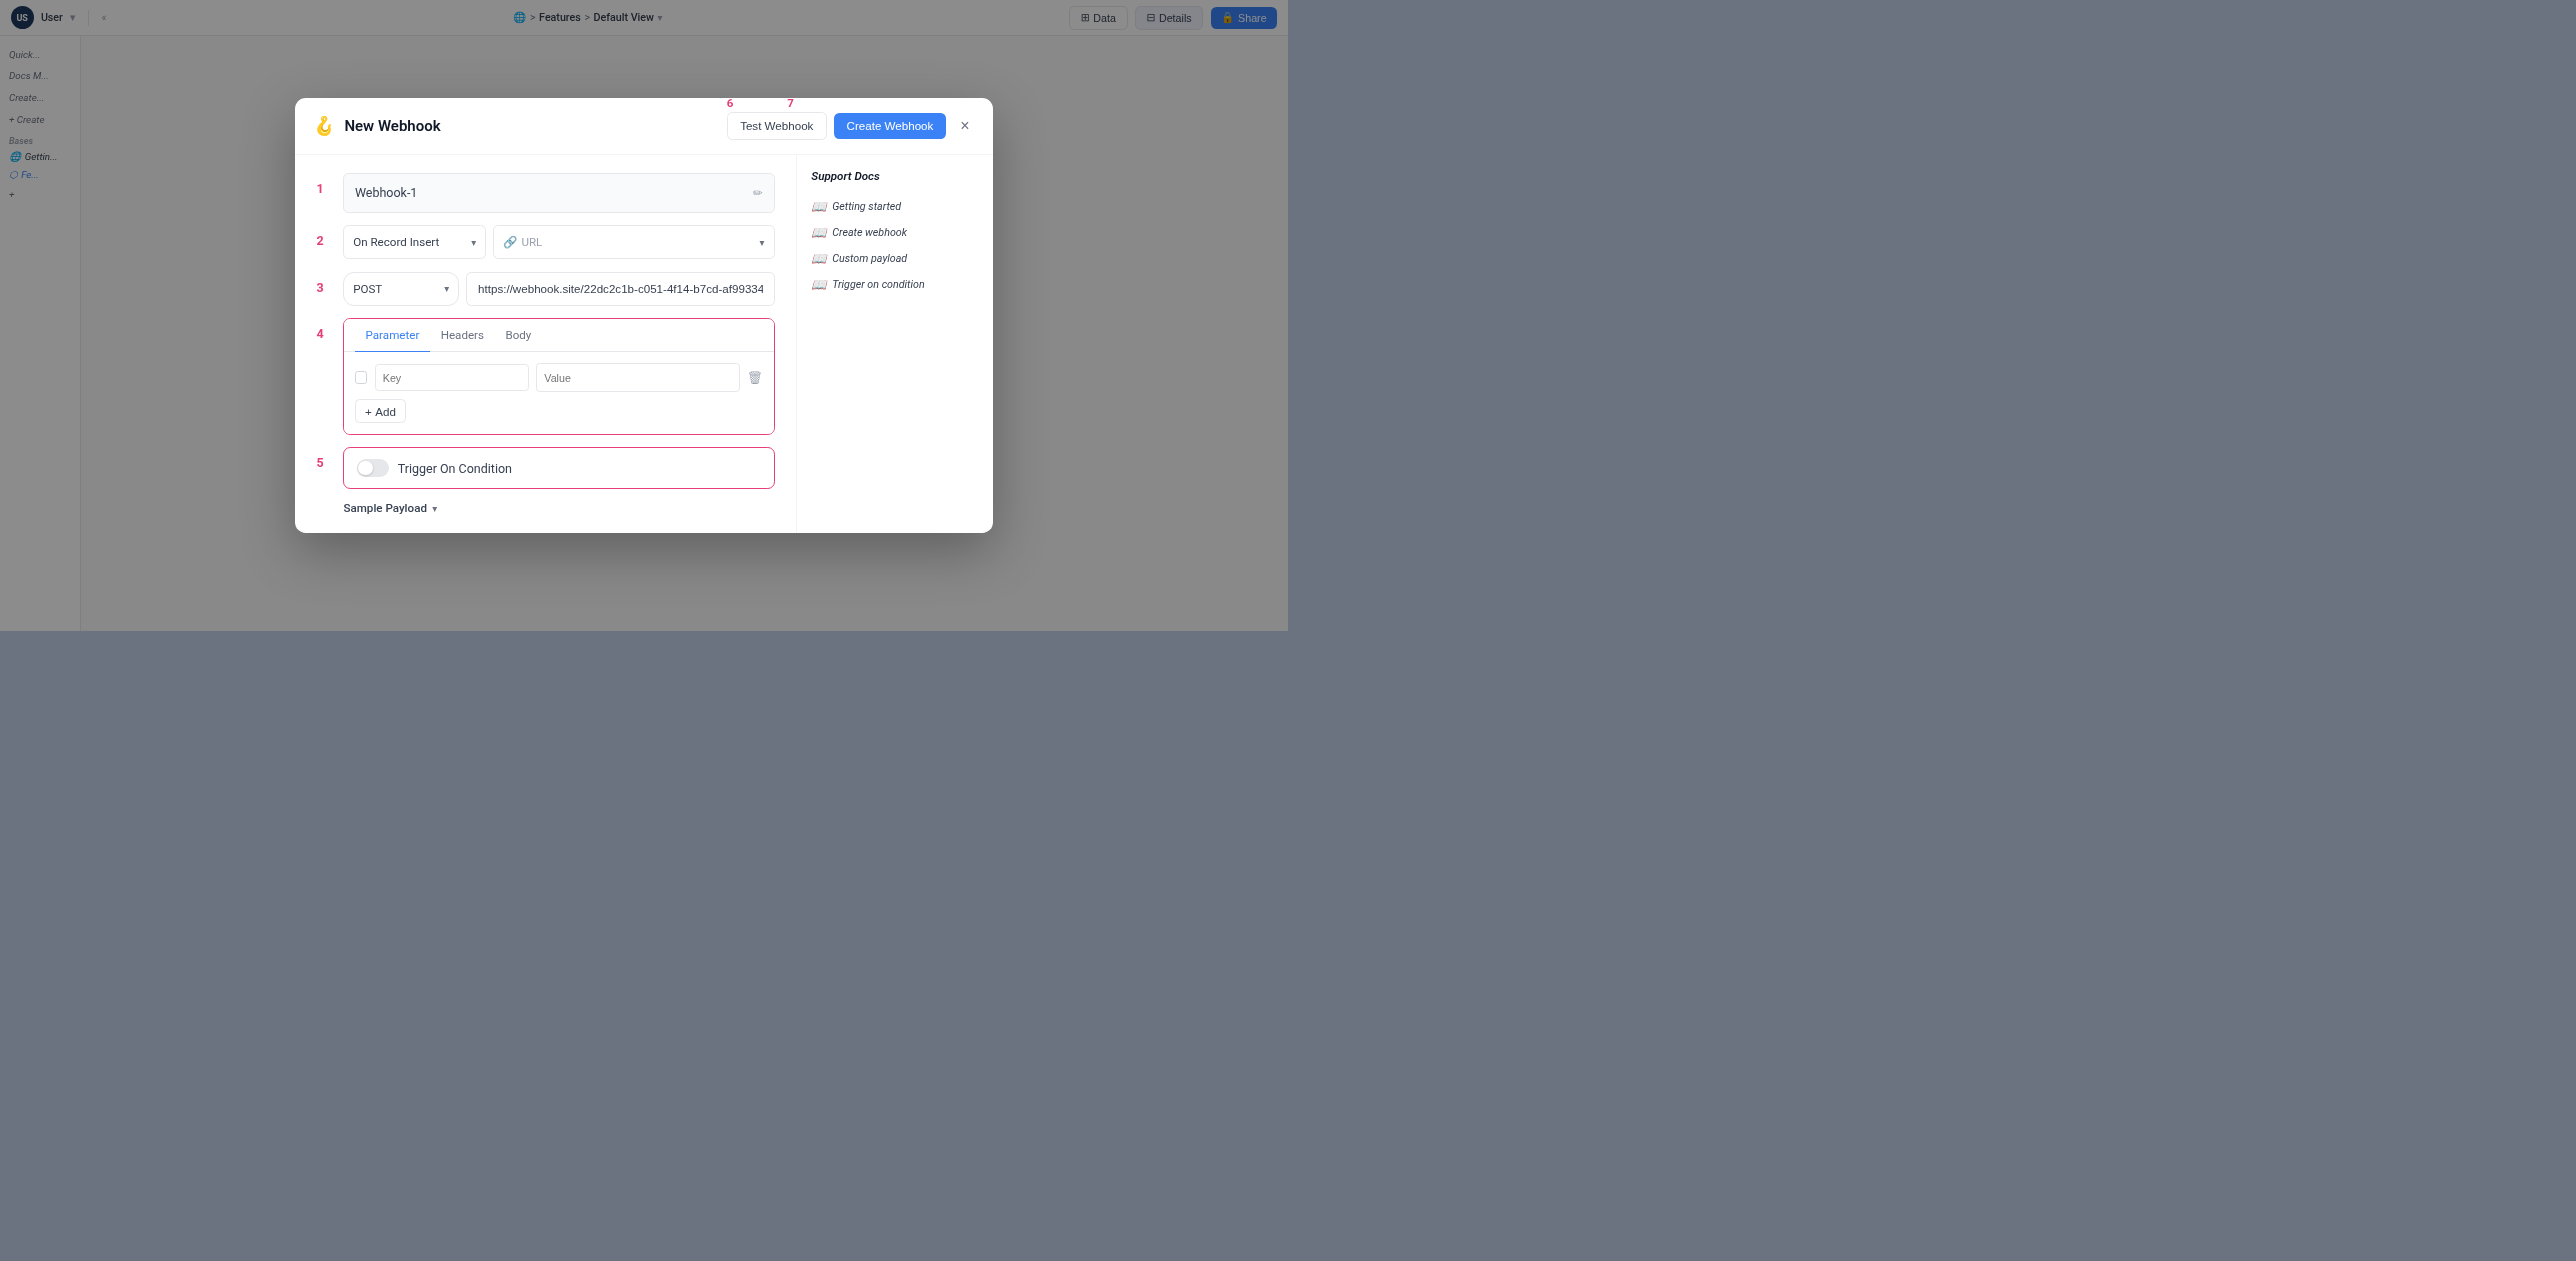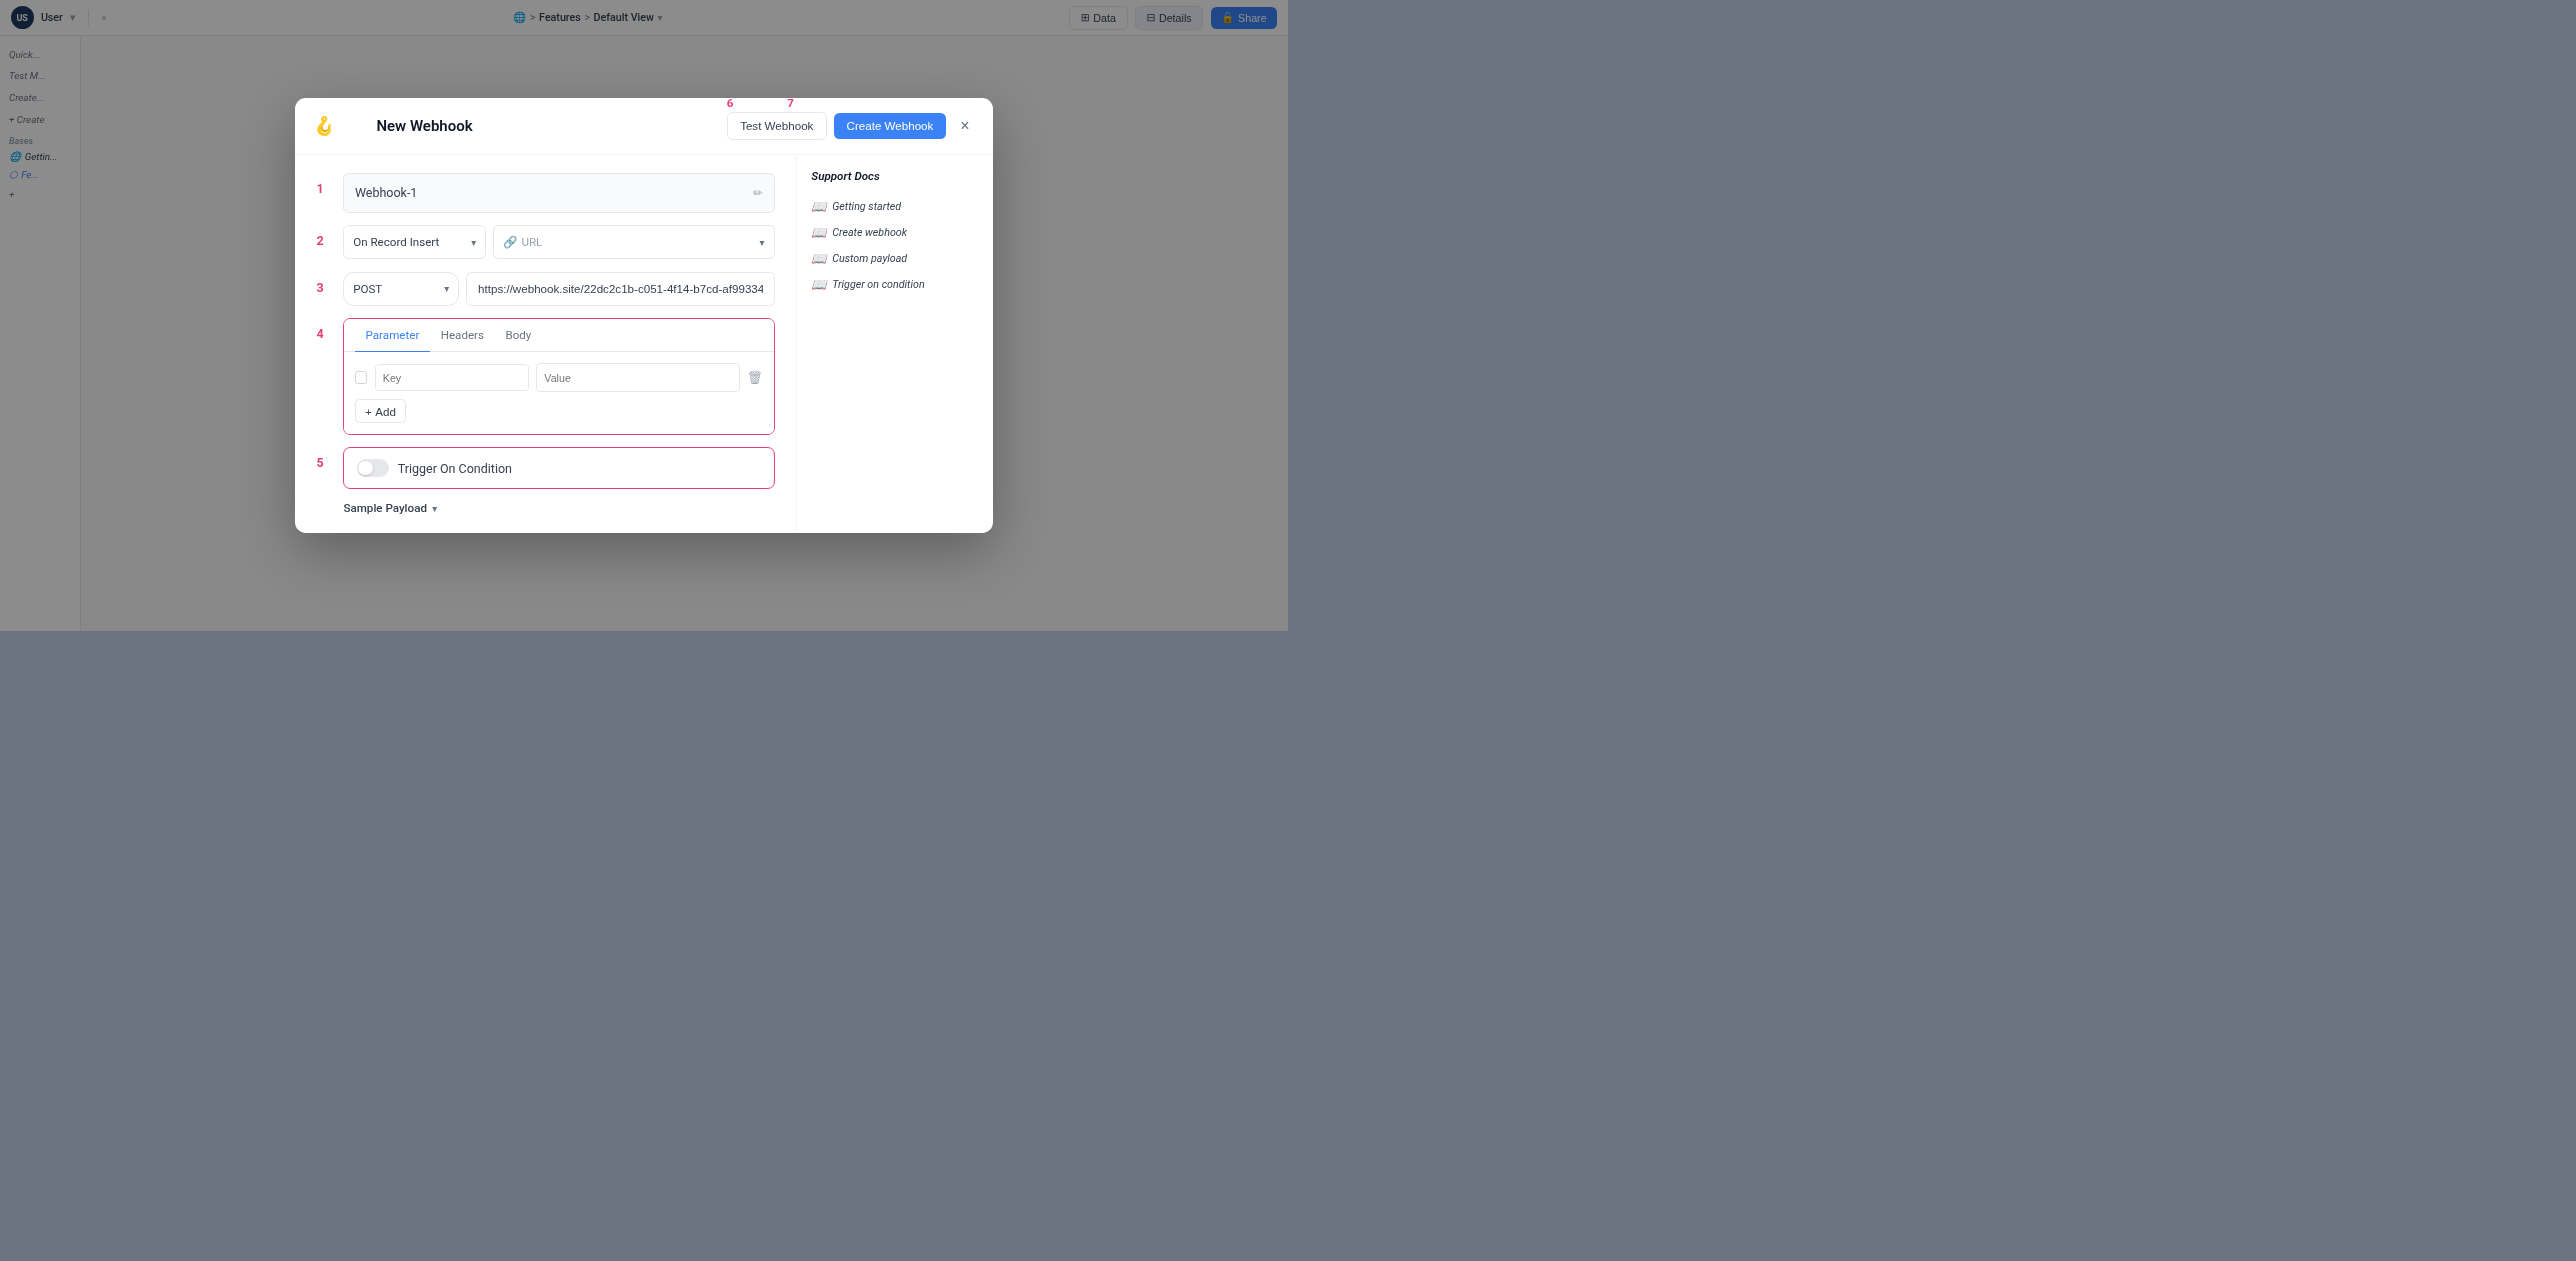--- a/index.html
+++ b/index.html
@@ -125,21 +125,20 @@
     }
 
     .webhook-icon {
       font-size: 18px;
     }
 
     .modal-title {
       font-size: 15px;
       font-weight: 600;
       color: #111827;
-      margin-left: 32px;
     }
 
     .modal-actions {
       display: flex;
       align-items: center;
       gap: 9px;
     }
 
     .btn-test {
       padding: 6.3px 12.5px;
@@ -548,21 +547,21 @@
       <button class="btn-share">
         <span>🔒</span>
         <span>Share</span>
       </button>
     </div>
   </div>
 
   <div class="app-content">
     <div class="sidebar">
       <div class="sidebar-item">Quick...</div>
-      <div class="sidebar-item">Test M...</div>
+      <div class="sidebar-item">Docs M...</div>
       <div class="sidebar-item">Create...</div>
       <div class="sidebar-item">+ Create</div>
       <div class="sidebar-section">Bases</div>
       <div class="sidebar-db-item">
         <span>🌐</span>
         <span>Gettin...</span>
       </div>
       <div class="sidebar-db-item active">
         <span>⬡</span>
         <span>Fe...</span>

